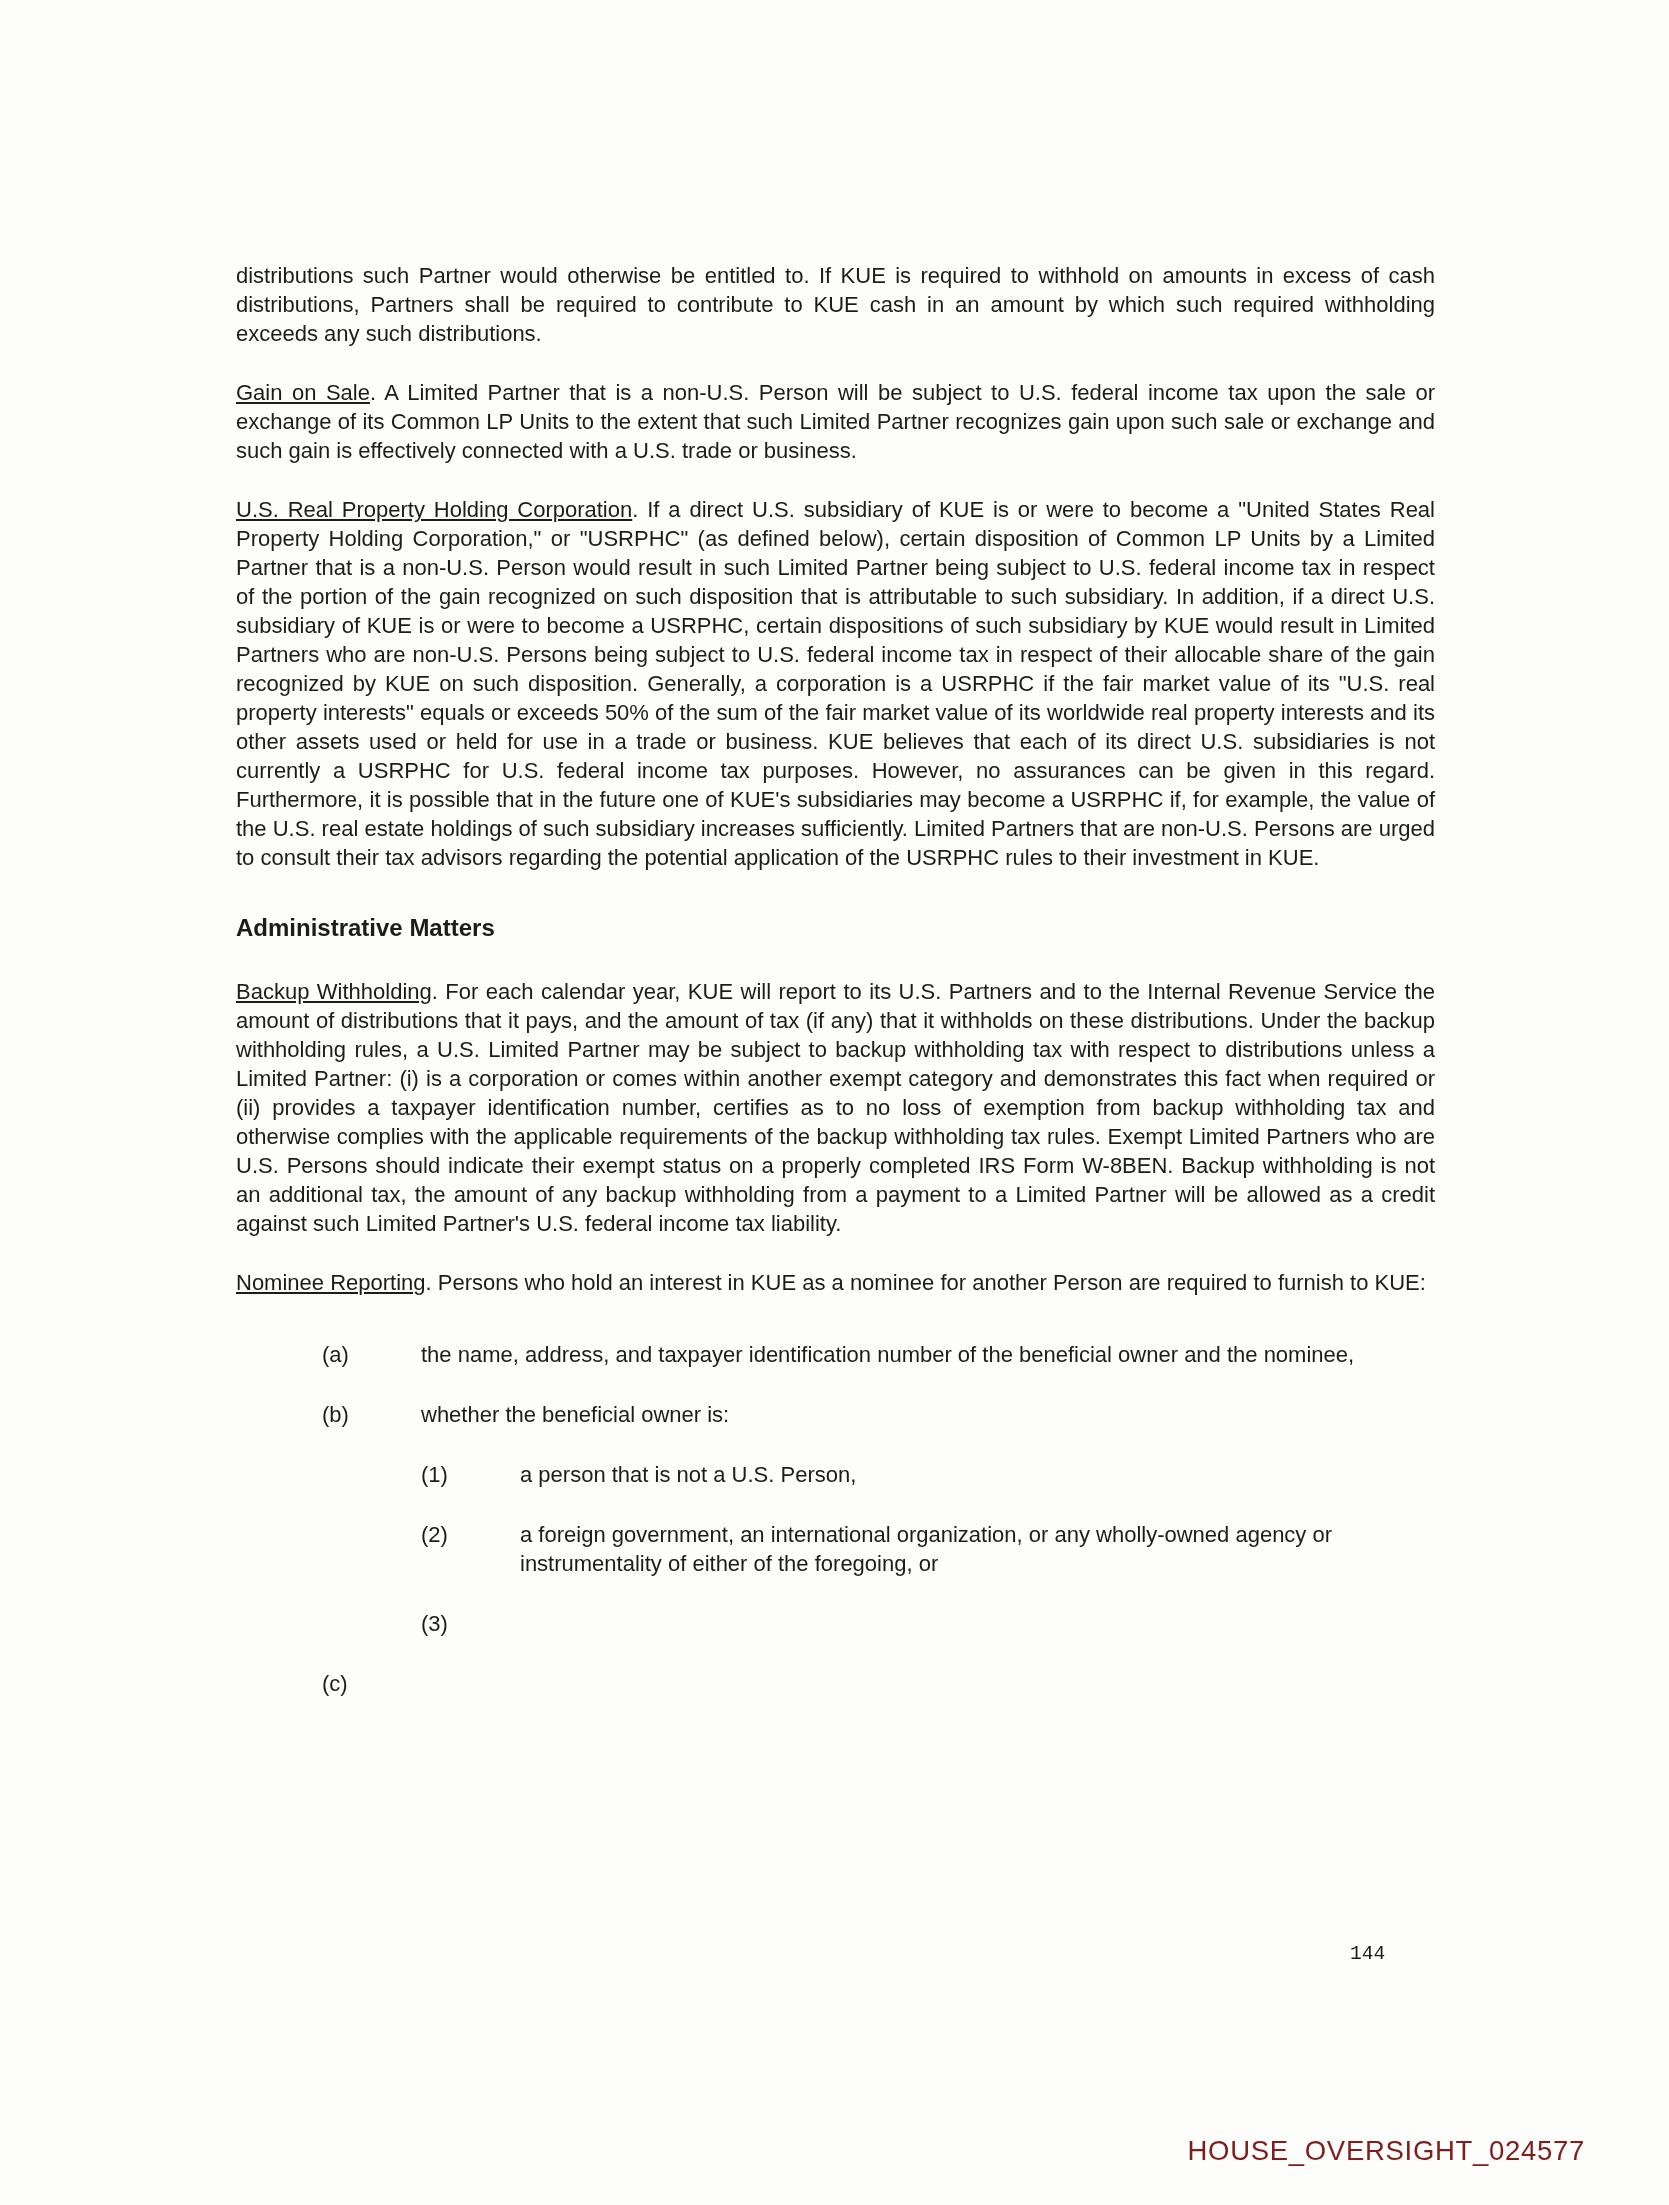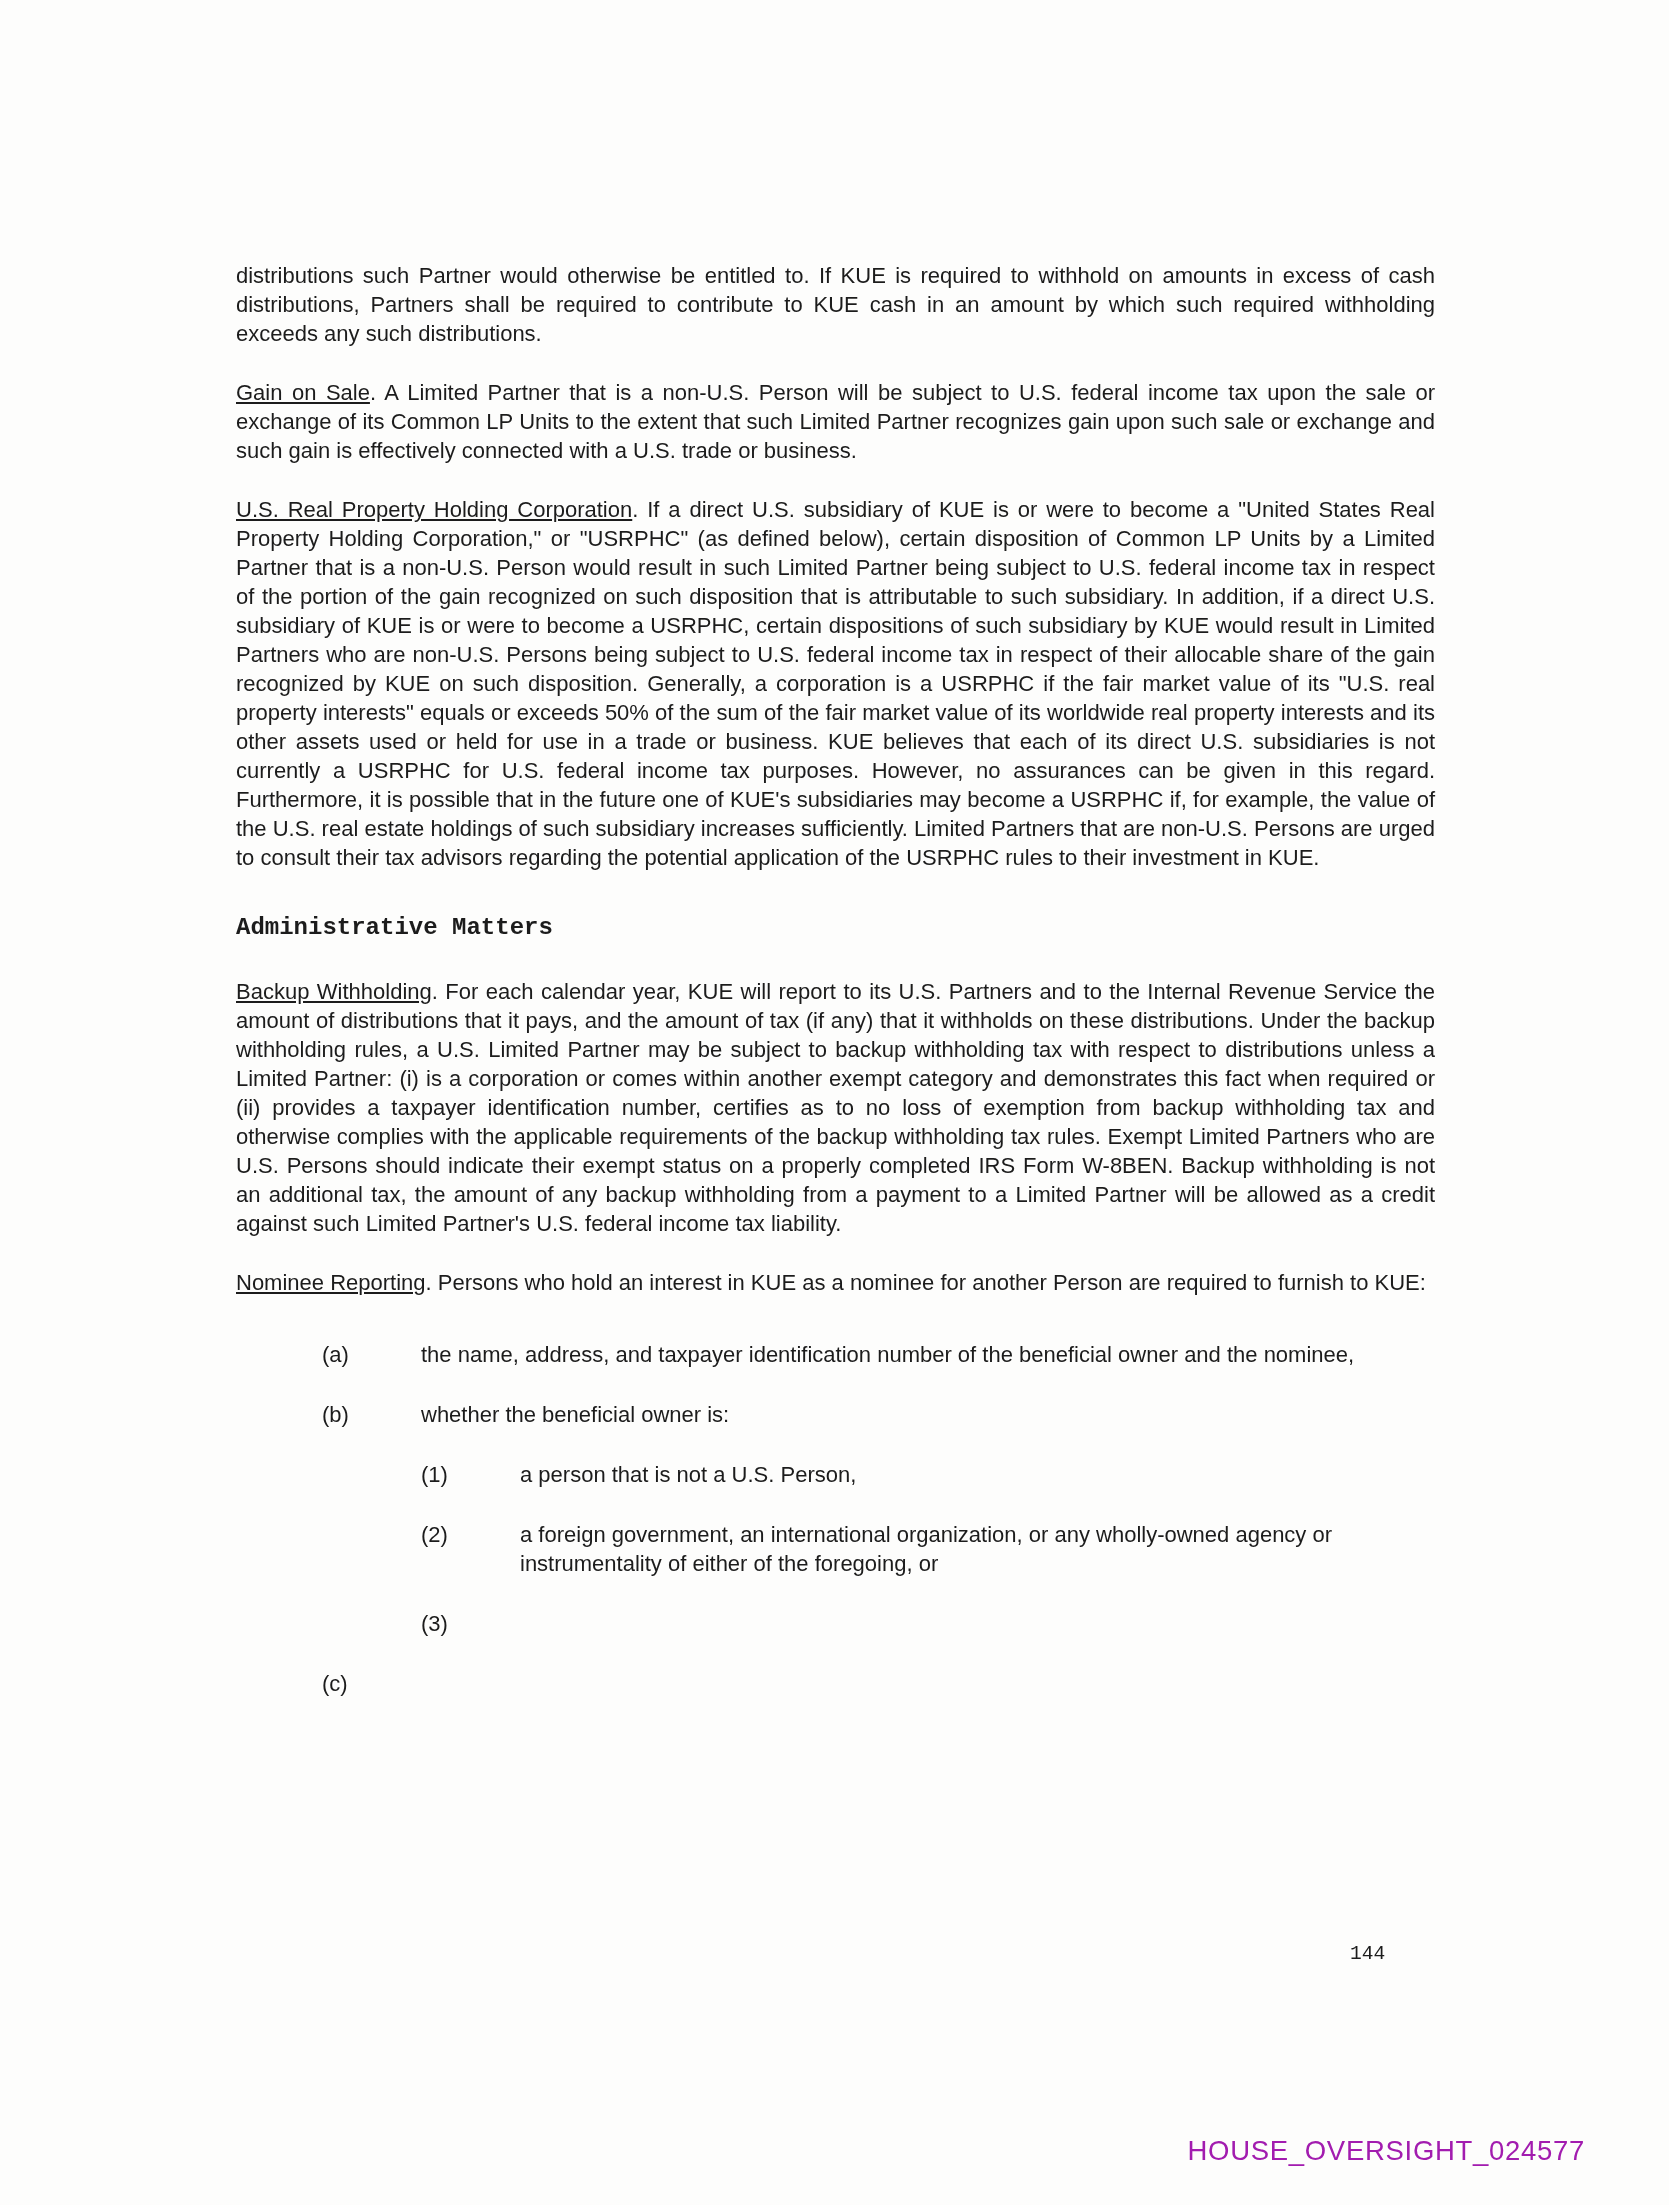--- a/index.html
+++ b/index.html
@@ -26,21 +26,20 @@
     margin: 0 0 30px 0;
   }
   .lead {
     text-decoration: underline;
   }
   .heading {
     font-size: 24px;
     line-height: 29px;
     font-weight: bold;
     margin: 41px 0 35px 0;
-    font-family: Liberation Mono, monospace;
   }
   .list-block { margin-top: 43px; }
   .list-row {
     display: flex;
     font-size: 22px;
     line-height: 29px;
     margin-bottom: 31px;
     text-align: left;
   }
   .level-1 { padding-left: 86px; }
@@ -55,21 +54,21 @@
     line-height: 22px;
     font-family: Liberation Mono, monospace;
   }
   .stamp {
     position: absolute;
     top: 2135px;
     right: 84px;
     font-size: 27.5px;
     line-height: 31px;
     letter-spacing: 0.7px;
-    color: #a21caf;
+    color: #7f1d1d;
   }
 </style>
 </head>
 <body>
 
 <div class="page">
   <div class="content">
 
     <p class="para">distributions such Partner would otherwise be entitled to.  If KUE is required to withhold on amounts in excess of cash distributions, Partners shall be required to contribute to KUE cash in an amount by which such required withholding exceeds any such distributions.</p>
 

